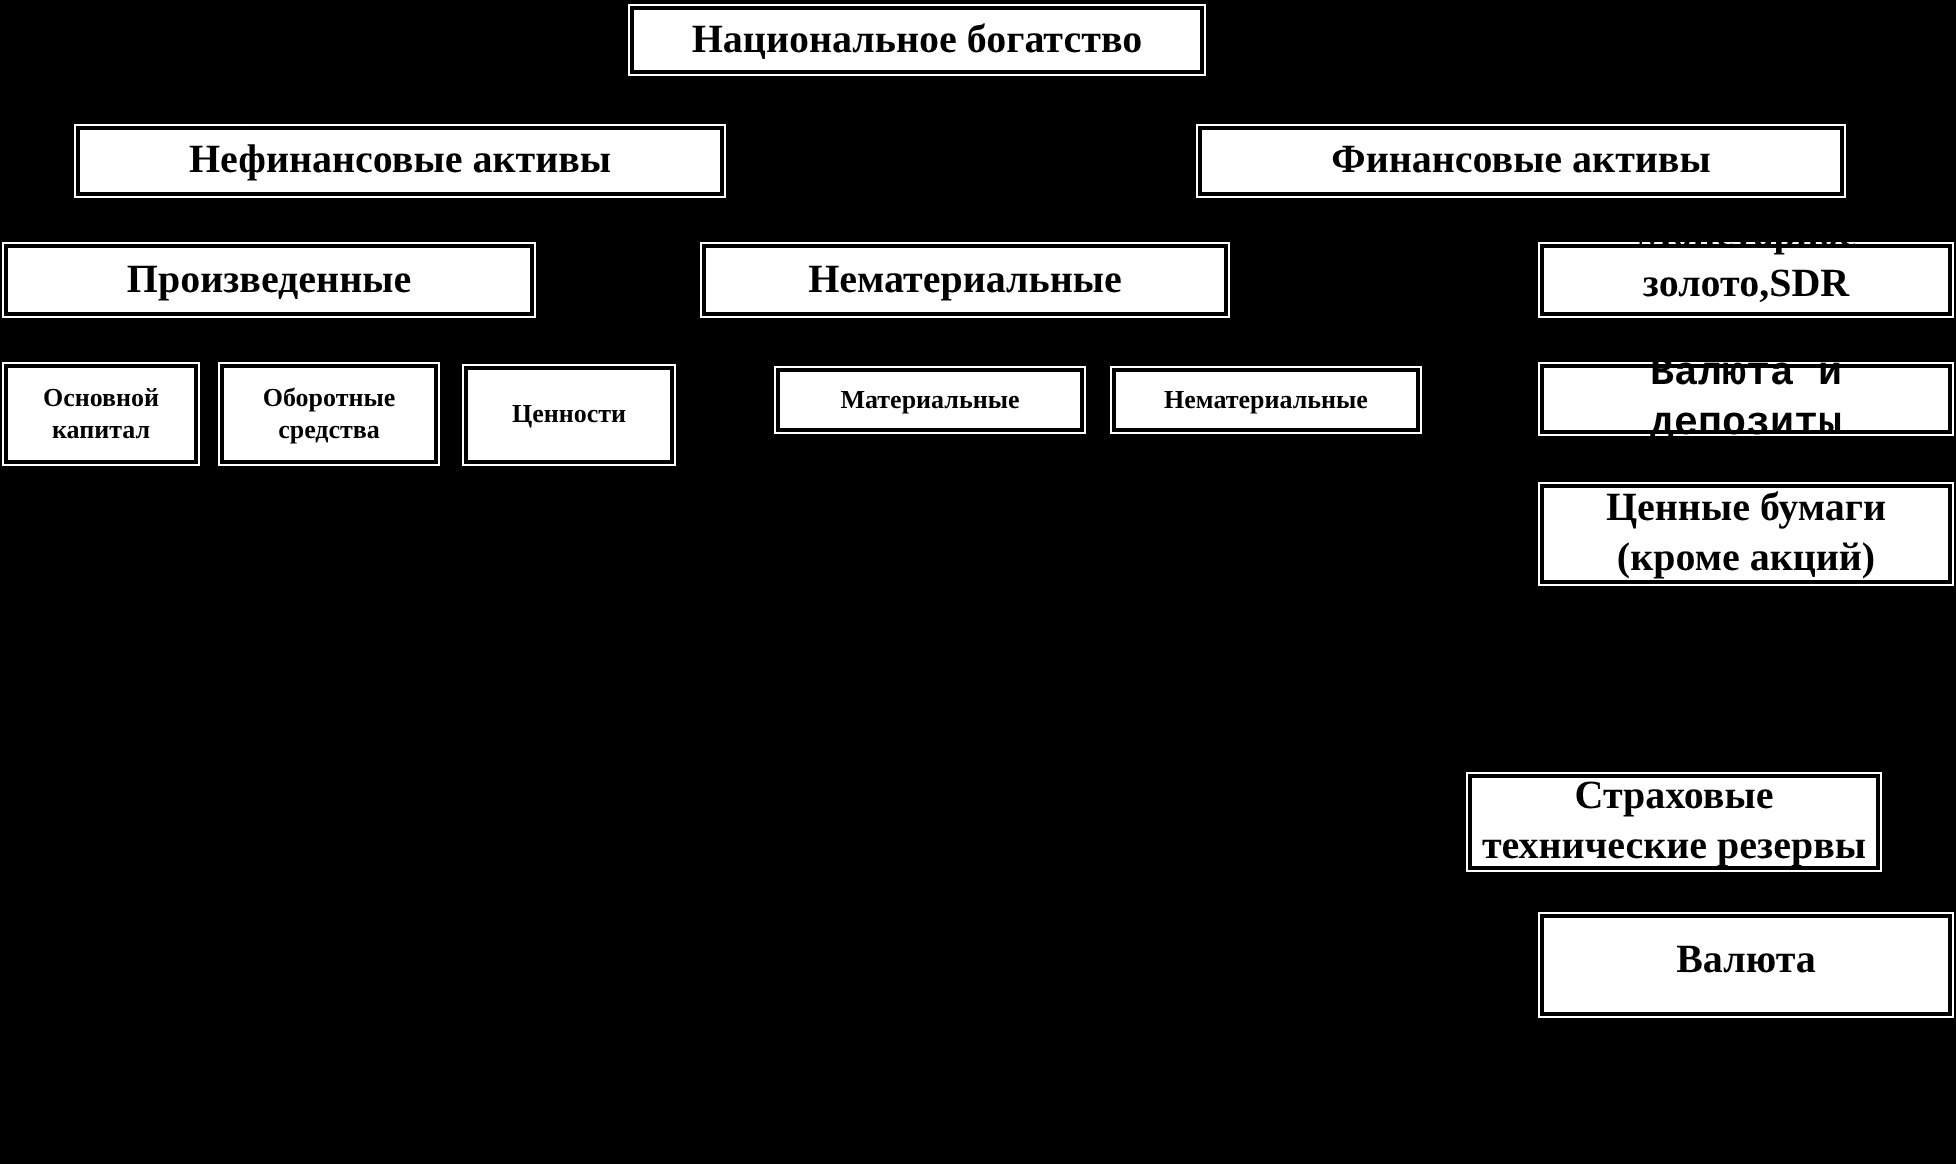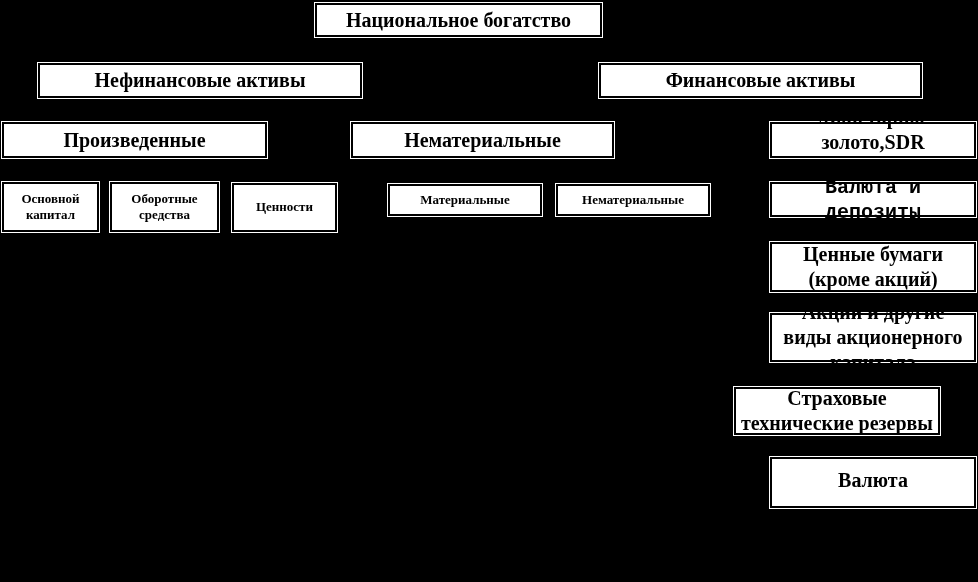--- a/index.html
+++ b/index.html
@@ -101,23 +101,20 @@
   </div>
 
   <div class="node n-currency-deposits">
     <span>Валюта и депозиты</span>
   </div>
 
   <div class="node n-securities">
     <span>Ценные бумаги (кроме акций)</span>
   </div>
 
-  <div class="node n-shares">
-    <span>Акции и другие виды акционерного капитала</span>
-  </div>
 
   <div class="node n-insurance">
     <span>Страховые технические резервы</span>
   </div>
 
   <div class="node n-other">
     <span>Валюта</span>
   </div>
 
 </div>

